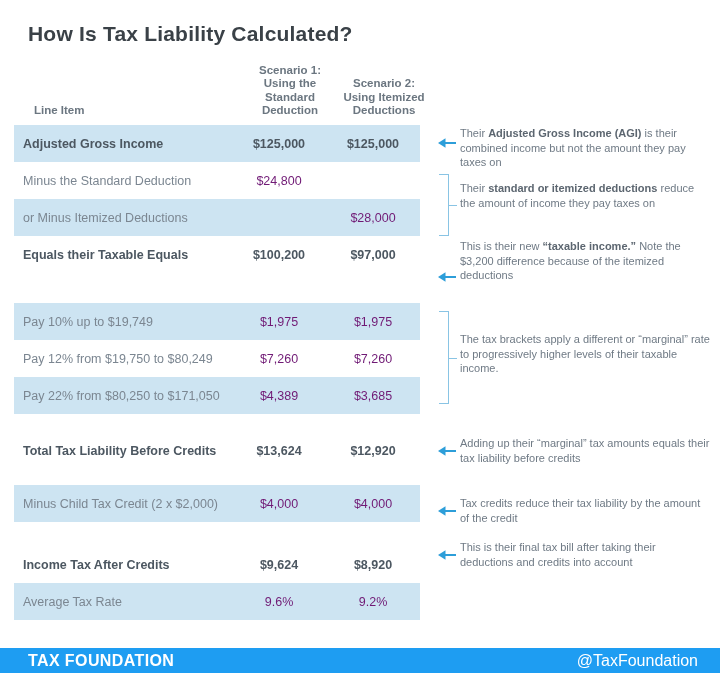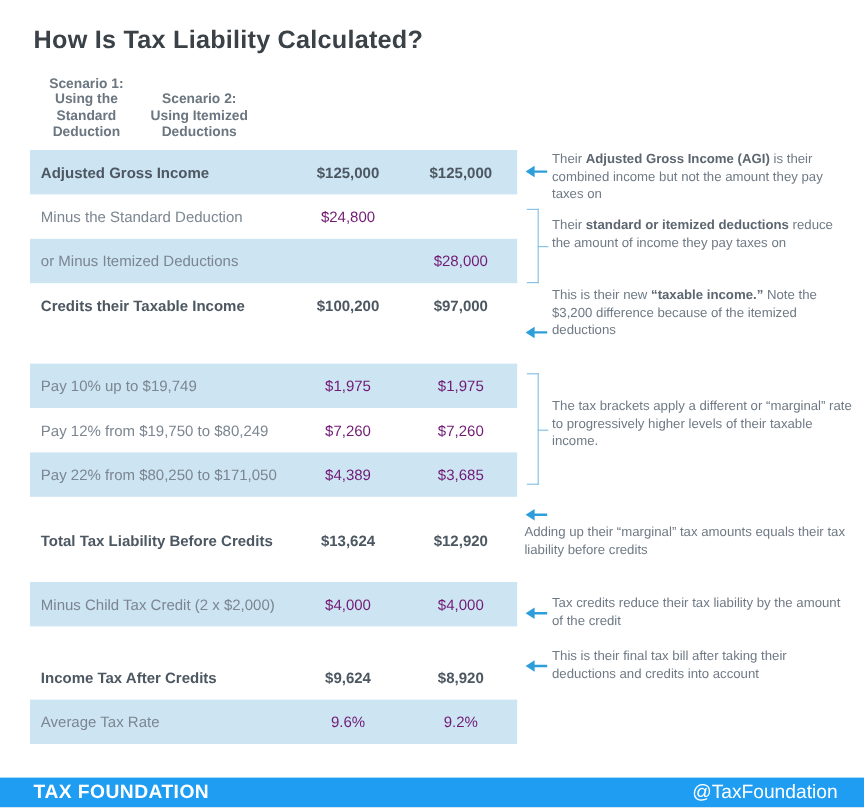--- a/index.html
+++ b/index.html
@@ -15,41 +15,41 @@
   }
   
   .table-header {
     position:absolute; left:25px; top:60px; width:406px; height:58px;
     display:flex; align-items:flex-end;
     font-size:11.5px; font-weight:bold; color:#6b7680; line-height:1.18;
   }
   .th-label { width:218px; padding-left:9px; text-align:left; }
   .th-col  { width:94px; text-align:center; white-space:pre-line; }
   
-  .table-body { position:absolute; left:25px; top:125px; width:406px; }
+  .table-body { position:absolute; left:14px; top:125px; width:406px; }
   .section-1 { margin-bottom:30px; }
   .section-2 { margin-bottom:18px; }
   .section-3 { margin-bottom:16px; }
   .section-4 { margin-bottom:24px; }
   .row { height:37px; display:flex; align-items:center; font-size:12.5px; }
   .row.shaded { background:#cde4f2; }
   .row .label { width:218px; padding-left:9px; color:#7b8691; }
   .row .val   { width:94px; text-align:center; color:#701a75; }
   .row.bold .label, .row.bold .val { color:#4c5761; font-weight:bold; }
   
   .annotations { position:absolute; left:437px; top:0; width:276px; }
   .anno {
     position:absolute; left:0; width:100%;
     display:flex; font-size:11px; color:#6f7a85; line-height:1.32;
   }
   .anno b { color:#5c6670; }
   .anno .marker { flex:0 0 23px; position:relative; }
   .anno .text { flex:1; padding-right:2px; }
   .anno-1 { top:126px; } .anno-2 { top:181px; } .anno-3 { top:239px;align-items:flex-end; }
-  .anno-4 { top:332px; } .anno-5 { top:414px;flex-direction:column; } .anno-6 { top:496px; }
+  .anno-4 { top:332px; } .anno-5 { top:436px; } .anno-6 { top:496px; }
   .anno-7 { top:540px; }
   .arrow-svg { display:block; margin-top:9px; }
   .anno-1 .arrow-svg { margin-top:11px; }
   .bracket {
     position:absolute; left:2px; width:10px;
     border-top:1.5px solid #89c4e4; border-bottom:1.5px solid #89c4e4;
     border-right:1.5px solid #89c4e4;
   }
   .bracket::after {
     content:""; position:absolute; right:-9px; top:50%; width:9px; height:0;
@@ -67,20 +67,21 @@
   .footer .brand { font-weight:bold; letter-spacing:0.4px; }
 </style>
 </head>
 <body>
 
 <div class="canvas">
 
   <div class="title">How Is Tax Liability Calculated?</div>
 
   <div class="table-header">
+    <div class="th-label">Line Item</div>
     <div class="th-col">Scenario 1:
 Using the
 Standard
 Deduction</div>
     <div class="th-col">Scenario 2:
 Using Itemized
 Deductions</div>
   </div>
 
   <div class="table-body">
@@ -94,21 +95,21 @@
           <div class="label">Minus the Standard Deduction</div>
           <div class="val">$24,800</div>
           <div class="val"></div>
         </div>
         <div class="row shaded">
           <div class="label">or Minus Itemized Deductions</div>
           <div class="val"></div>
           <div class="val">$28,000</div>
         </div>
         <div class="row bold">
-          <div class="label">Credits their Taxable Income</div>
+          <div class="label">Equals their Taxable Equals</div>
           <div class="val">$100,200</div>
           <div class="val">$97,000</div>
         </div>
       </div>
       <div class="section section-2">
         <div class="row shaded">
           <div class="label">Pay 10% up to $19,749</div>
           <div class="val">$1,975</div>
           <div class="val">$1,975</div>
         </div>

